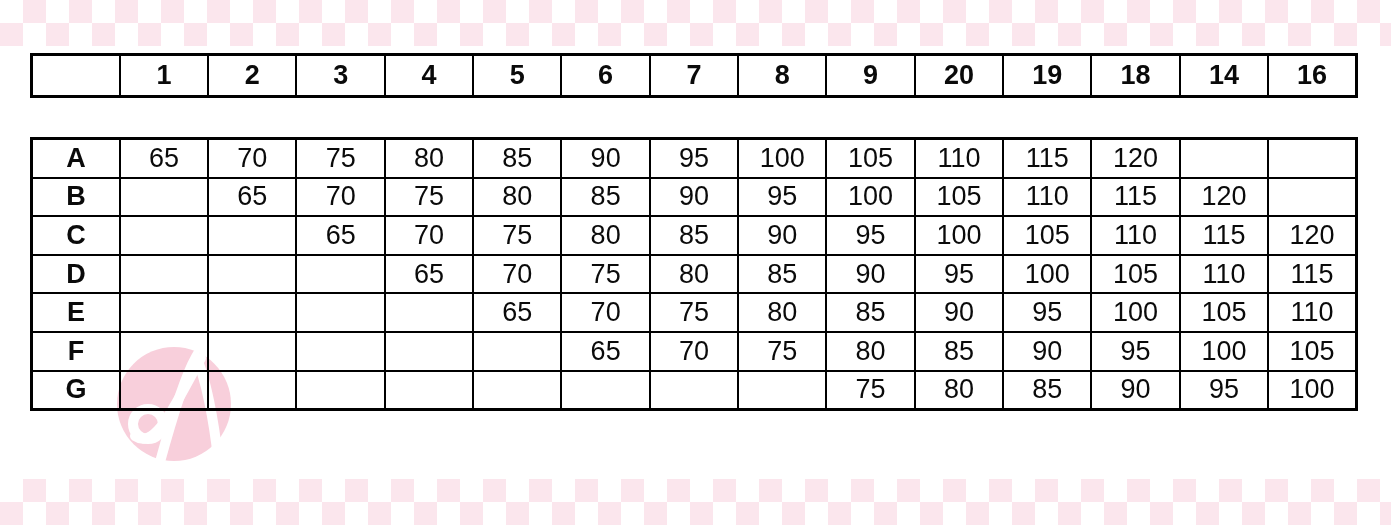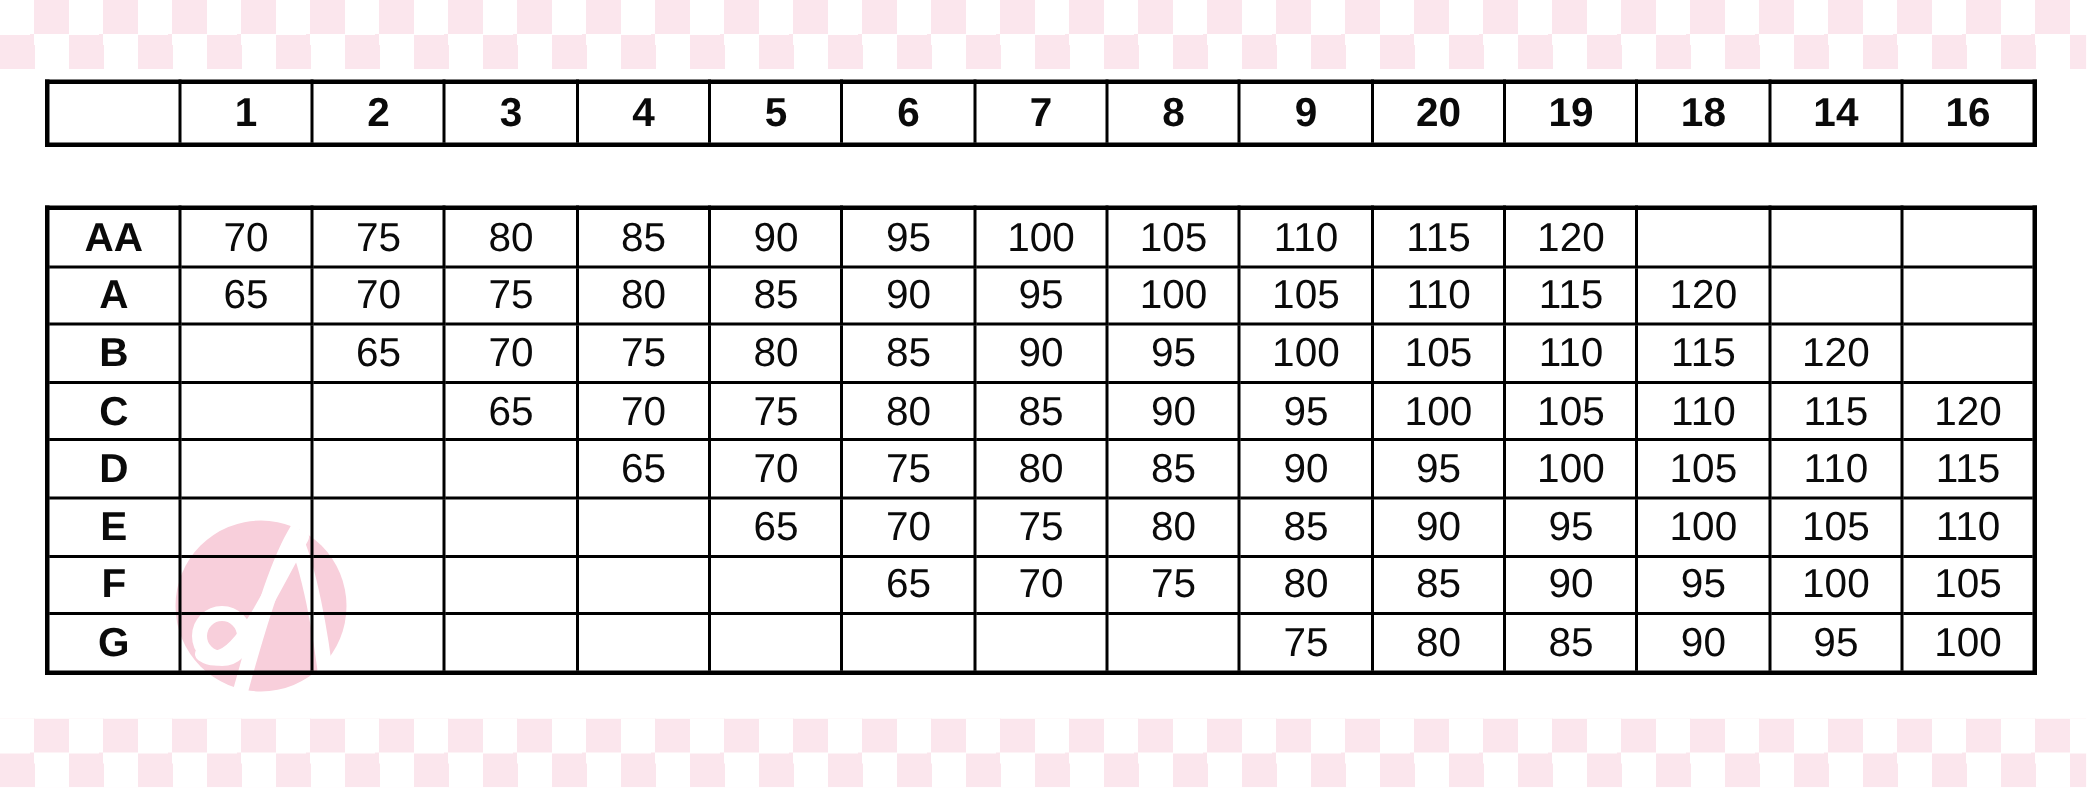--- a/index.html
+++ b/index.html
@@ -101,37 +101,20 @@
             <td>16</td>
           </tr>
       </tbody>
     </table>
   </div>
 
   <div class="table-wrap body-wrap">
     <table class="body-table">
       <tbody>
           <tr>
-            <td class="label">AA</td>
-            <td>70</td>
-            <td>75</td>
-            <td>80</td>
-            <td>85</td>
-            <td>90</td>
-            <td>95</td>
-            <td>100</td>
-            <td>105</td>
-            <td>110</td>
-            <td>115</td>
-            <td>120</td>
-            <td></td>
-            <td></td>
-            <td></td>
-          </tr>
-          <tr>
             <td class="label">A</td>
             <td>65</td>
             <td>70</td>
             <td>75</td>
             <td>80</td>
             <td>85</td>
             <td>90</td>
             <td>95</td>
             <td>100</td>
             <td>105</td>

